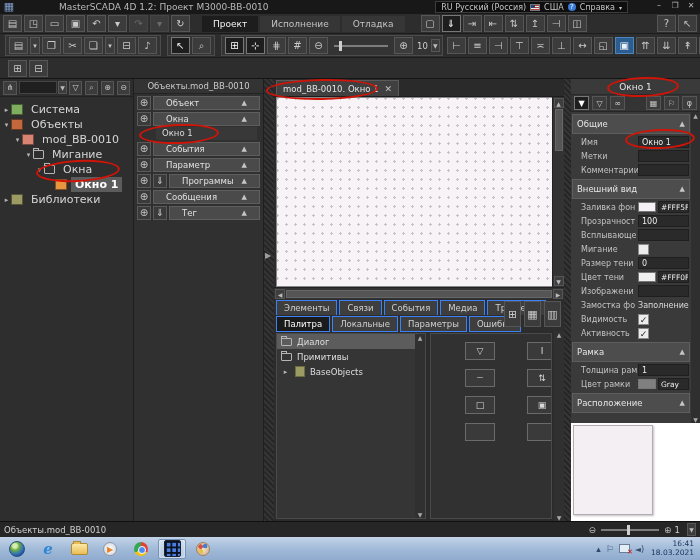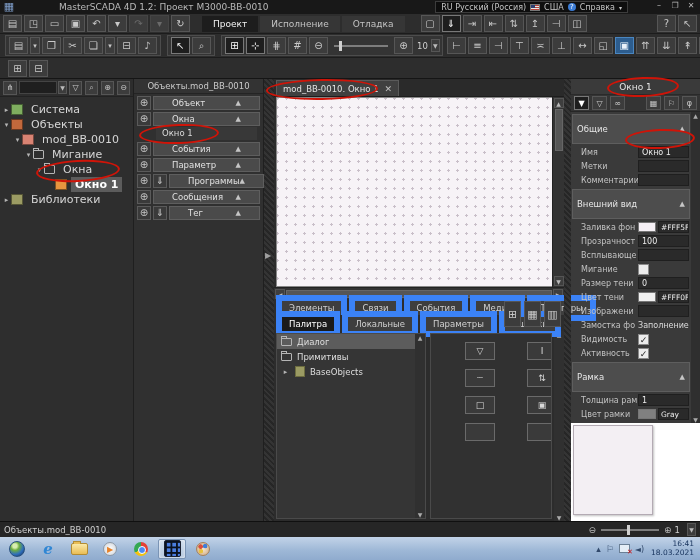--- a/index.html
+++ b/index.html
@@ -56,40 +56,40 @@
     background-size:4px 4px;}
   .ticon.folder-icon{background:none;border:1px solid #b5b5b5;height:9px;width:11px;position:relative;border-radius:1px;}
   .ticon.folder-icon::before{content:'';position:absolute;top:-3px;left:-1px;width:4px;height:2px;border:1px solid #b5b5b5;border-bottom:none;}
   .tlabel{font-size:11px;color:#d6d6d6;padding:1px 4px;}
   .trow.sel .tlabel{background:#5c5c5c;color:#ffffff;font-weight:bold;}
   
   .midhead{height:15px;line-height:15px;text-align:center;color:#c9c9c9;font-size:8.5px;background:#333;border-bottom:1px solid #242424;white-space:nowrap;overflow:hidden;}
   .orow{display:flex;align-items:center;margin:2px 3px 0 3px;height:14px;}
   .obtn{width:14px;height:14px;flex:none;background:#3a3a3a;border:1px solid #5a5a5a;color:#c5c5c5;
     font-size:10px;line-height:12px;text-align:center;margin-right:2px;}
-  .obar{flex:1;display:flex;align-items:center;height:14px;background:#4a4a4a;border:1px solid #5e5e5e;padding:0 18px;}
+  .obar{flex:1;display:flex;align-items:center;height:14px;background:#4a4a4a;border:1px solid #5e5e5e;padding:0 12px;}
   .obar .olabel{font-size:8.5px;color:#e0e0e0;}
   .obar .ocoll{margin-left:auto;font-size:7px;color:#c5c5c5;}
   .ochild{margin:1px 6px 0 22px;height:13px;line-height:13px;font-size:8.5px;color:#dcdcdc;padding-left:6px;background:#383838;}
   
   .tabbar{height:18px;background:#2a2a2a;display:flex;align-items:flex-end;border-bottom:1px solid #1d1d1d;}
   .ctab{display:flex;align-items:center;height:16px;background:#404040;border:1px solid #5a5a5a;border-bottom:none;
     margin-left:2px;padding:0 6px;font-size:8.5px;color:#e2e2e2;gap:6px;}
   .ctab .x{color:#c0c0c0;font-size:9px;}
   .canvasrow{flex:1;display:flex;}
   .canvas{flex:1;background:#f7f3f7;background-image:radial-gradient(circle,#c9bfc9 1px,transparent 1.3px);
     background-size:9px 9px;background-position:5px 5px;border:1px solid #888;border-right:none;margin:0 0 0 2px;}
   .vscroll{width:12px;background:#333;display:flex;flex-direction:column;align-items:center;border-left:1px solid #222;}
   .sarrow{width:10px;height:10px;font-size:6px;line-height:10px;text-align:center;color:#b9b9b9;background:#3e3e3e;border:1px solid #555;margin:1px 0;}
   .vthumb{width:8px;height:42px;background:#555;border:1px solid #666;}
   .hscroll{height:12px;display:flex;align-items:center;background:#333;border-top:1px solid #222;padding:0 1px;gap:1px;}
   .hthumb{flex:1;height:8px;background:#555;border:1px solid #666;}
   
   .btabs{height:16px;display:flex;align-items:center;background:#2d2d2d;gap:2px;padding:1px 2px 0 2px;position:relative;}
-  .btab{padding:2px 7px;background:#3e3e3e;border:6px solid #3b82f6;color:#d0d0d0;font-size:8.5px;white-space:nowrap;}
+  .btab{padding:2px 7px;background:#3e3e3e;border:1px solid #3b82f6;color:#d0d0d0;font-size:8.5px;white-space:nowrap;}
   .btab.active{background:#1b1b1b;color:#fff;}
   .viewbtns{position:absolute;right:2px;top:2px;display:flex;gap:1px;z-index:3;}
   .viewbtns .tbtn{width:17px;height:26px;font-size:11px;}
   .palettes{flex:1;display:flex;background:#2c2c2c;overflow:hidden;}
   .plist{width:150px;background:#353535;border:1px solid #4a4a4a;margin:2px;display:flex;flex-direction:column;overflow:hidden;position:relative;}
   .prowg{display:flex;align-items:center;height:15px;padding-left:4px;gap:5px;white-space:nowrap;}
   .prowg.sel{background:#5c5c5c;color:#fff;}
   .gfold{width:11px;height:8px;border:1px solid #b5b5b5;border-radius:1px;position:relative;flex:none;}
   .gfold::before{content:'';position:absolute;top:-3px;left:-1px;width:4px;height:2px;border:1px solid #b5b5b5;border-bottom:none;}
   .gbase{width:10px;height:11px;background:#9b9b63;border:1px solid #6d6d40;flex:none;}
@@ -98,21 +98,21 @@
   .pgrid{flex:1;margin:2px;background:#313131;border:1px solid #4a4a4a;position:relative;overflow:hidden;
     display:grid;grid-template-columns:repeat(2,30px);column-gap:32px;row-gap:9px;padding:8px 0 0 34px;align-content:start;}
   .pcell{width:30px;height:18px;background:#3a3a3a;border:1px solid #6a6a6a;color:#d8d8d8;font-size:9px;
     display:flex;align-items:center;justify-content:center;}
   
   .phead{height:16px;line-height:16px;text-align:center;font-size:9px;color:#e4e4e4;background:#3a3a3a;border-bottom:1px solid #2a2a2a;}
   .ptool{height:17px;display:flex;align-items:center;background:#343434;border-bottom:1px solid #262626;padding:0 2px;gap:1px;}
   .ptool .tbtn{width:15px;height:14px;font-size:8px;}
   .pbody{flex:1;overflow:hidden;position:relative;padding-right:9px;}
   .pvscroll{position:absolute;right:0;top:0;bottom:0;width:9px;background:#2f2f2f;display:flex;flex-direction:column;justify-content:space-between;align-items:center;}
-  .pbar{display:flex;align-items:center;height:30px;background:#4d4d4d;border:1px solid #5e5e5e;margin:2px 1px 1px 1px;padding:0 4px;}
+  .pbar{display:flex;align-items:center;height:20px;background:#4d4d4d;border:1px solid #5e5e5e;margin:2px 1px 1px 1px;padding:0 4px;}
   .pbar .pblabel{font-size:8.5px;color:#e6e6e6;}
   .pbar .pbcoll{margin-left:auto;font-size:7px;color:#c5c5c5;}
   .prow{display:flex;align-items:center;height:14px;padding-left:10px;}
   .plab{width:57px;flex:none;font-size:8px;color:#c2c2c2;white-space:nowrap;overflow:hidden;}
   .pval{flex:1;margin-right:2px;height:12px;line-height:12px;background:#2a2a2a;border:1px solid #1f1f1f;color:#ececec;font-size:8px;padding:0 3px;white-space:nowrap;overflow:hidden;}
   .swatch{width:18px;height:10px;border:1px solid #777;margin-right:2px;flex:none;}
   .cval{flex:1;margin-right:2px;height:12px;line-height:12px;background:#2a2a2a;border:1px solid #1f1f1f;color:#ececec;font-size:7.5px;padding:0 2px;white-space:nowrap;overflow:hidden;}
   .cb{width:11px;height:11px;background:#ececec;border:1px solid #8a8a8a;color:#1e1e1e;font-size:9px;line-height:11px;text-align:center;}
   .pplain{font-size:8px;color:#dcdcdc;white-space:nowrap;}
   .preview{height:98px;background:#ffffff;position:relative;flex:none;}

